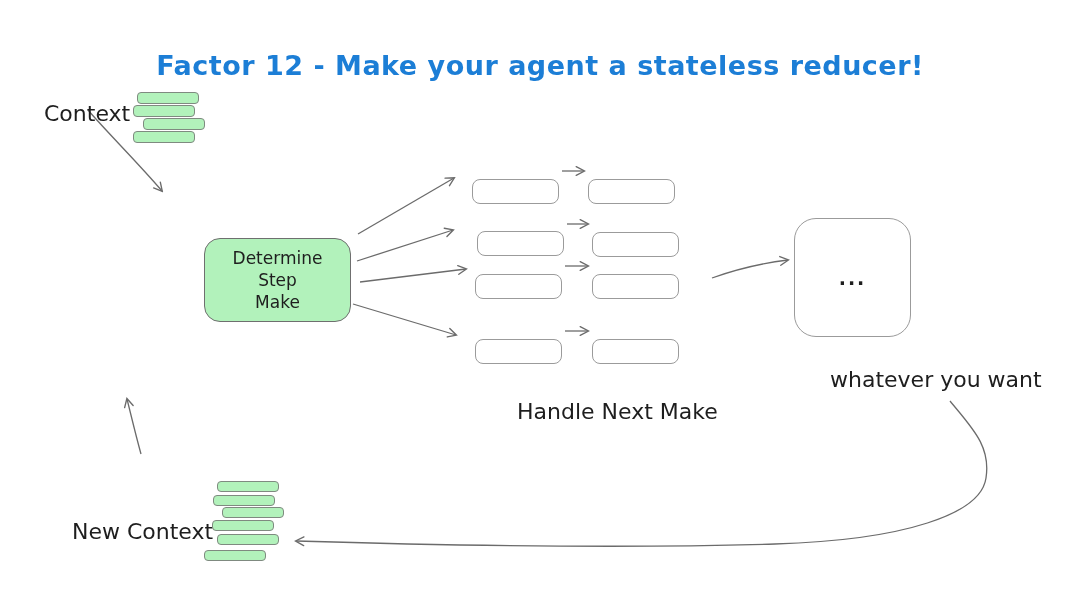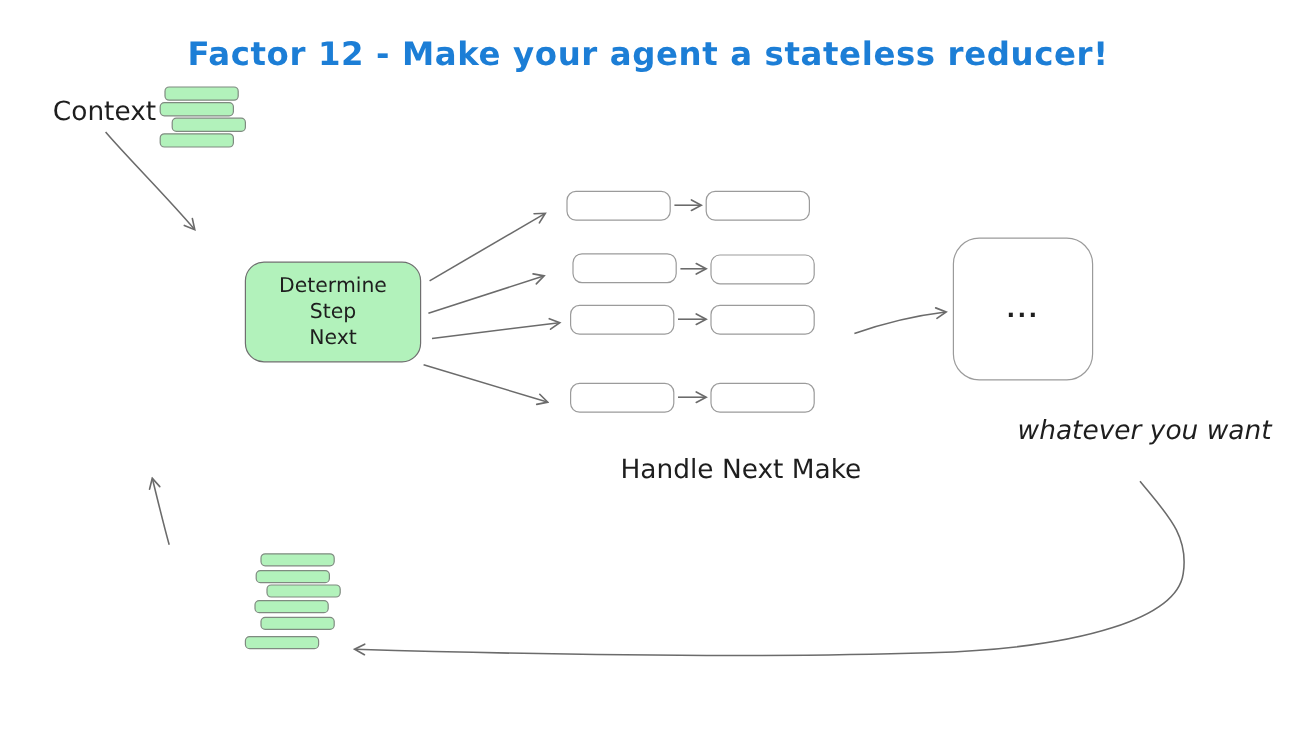--- a/index.html
+++ b/index.html
@@ -14,21 +14,21 @@
     overflow: hidden;
   }
 
   #arrows-layer {
     position: absolute;
     left: 0; top: 0;
     width: 1080px; height: 608px;
     z-index: 1;
   }
 
-  .abs { position: absolute; z-index: 2; }
+  .abs { position: absolute; z-index: 2; margin-top: 20px; }
 
   .title {
     left: 0; right: 0; top: 30px;
     text-align: center;
     font-size: 27px;
     font-weight: bold;
     letter-spacing: 0.5px;
     color: #1c7ed6;
   }
 
@@ -122,42 +122,43 @@
 
   <div class="abs label" style="left:44px; top:81px;">Context</div>
   <div class="abs stack-bar" style="left:137px; top:72px;"></div>
   <div class="abs stack-bar" style="left:133px; top:85px;"></div>
   <div class="abs stack-bar" style="left:143px; top:98px;"></div>
   <div class="abs stack-bar" style="left:133px; top:111px;"></div>
 
   <div class="abs determine-box">
     <div>Determine</div>
     <div>Step</div>
-    <div>Next</div>
+    <div>Make</div>
   </div>
 
   <div class="abs handler-box" style="left:472px; top:159px;"></div>
   <div class="abs handler-box" style="left:588px; top:159px;"></div>
 
   <div class="abs handler-box" style="left:477px; top:211px;"></div>
   <div class="abs handler-box" style="left:592px; top:212px;"></div>
 
   <div class="abs handler-box" style="left:475px; top:254px;"></div>
   <div class="abs handler-box" style="left:592px; top:254px;"></div>
 
   <div class="abs handler-box" style="left:475px; top:319px;"></div>
   <div class="abs handler-box" style="left:592px; top:319px;"></div>
 
   <div class="abs label" style="left:517px; top:379px;">Handle Next Make</div>
 
   <div class="abs big-box">
     <span>...</span>
   </div>
-  <div class="abs label" style="left:848px; top:347px;font-style:italic;">whatever you want</div>
+  <div class="abs label" style="left:830px; top:347px;">whatever you want</div>
 
+  <div class="abs label" style="left:72px; top:499px;">New Context</div>
   <div class="abs stack-bar" style="left:217px; top:461px; height:11px;"></div>
   <div class="abs stack-bar" style="left:213px; top:475px; height:11px;"></div>
   <div class="abs stack-bar" style="left:222px; top:487px; height:11px;"></div>
   <div class="abs stack-bar" style="left:212px; top:500px; height:11px;"></div>
   <div class="abs stack-bar" style="left:217px; top:514px; height:11px;"></div>
   <div class="abs stack-bar" style="left:204px; top:530px; height:11px;"></div>
 
 </div>
 
 </body></html>

